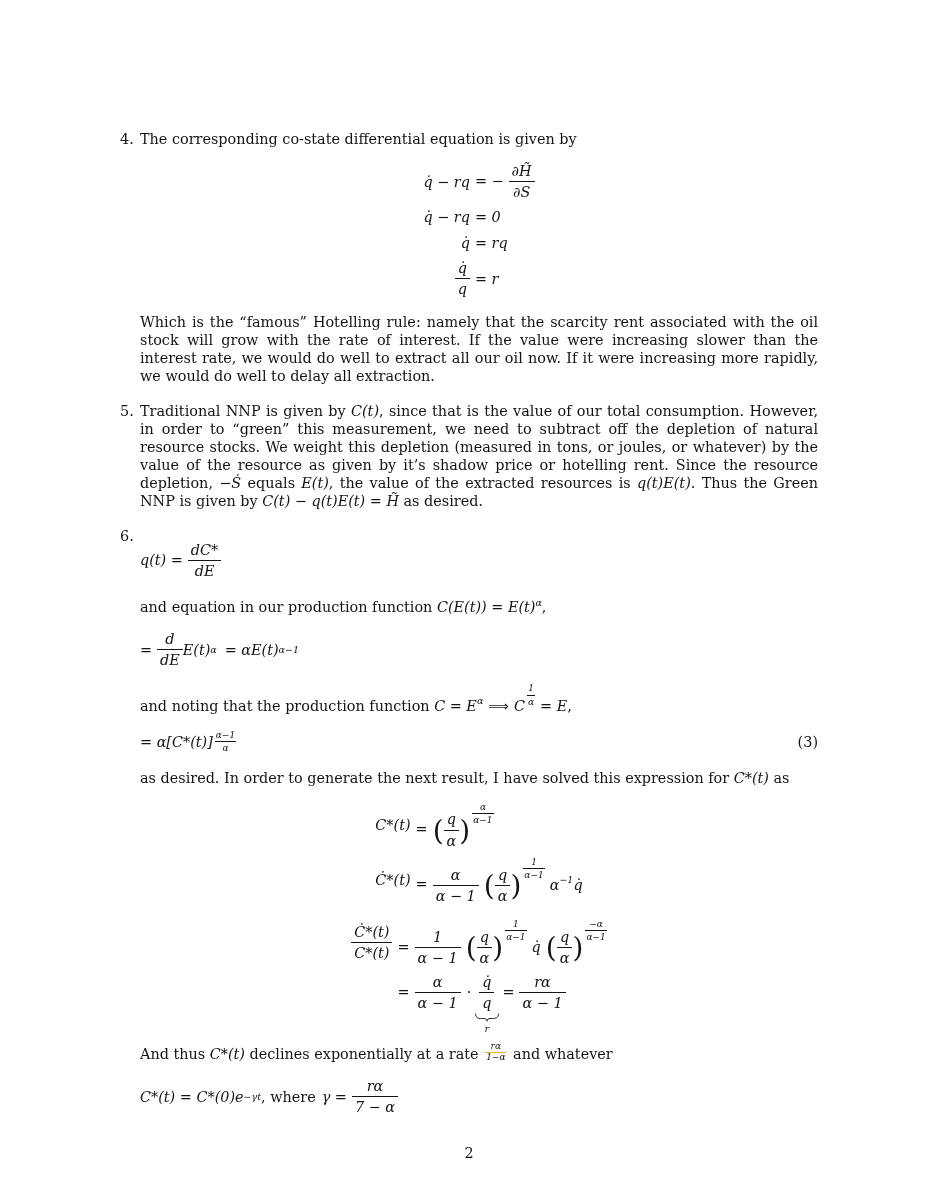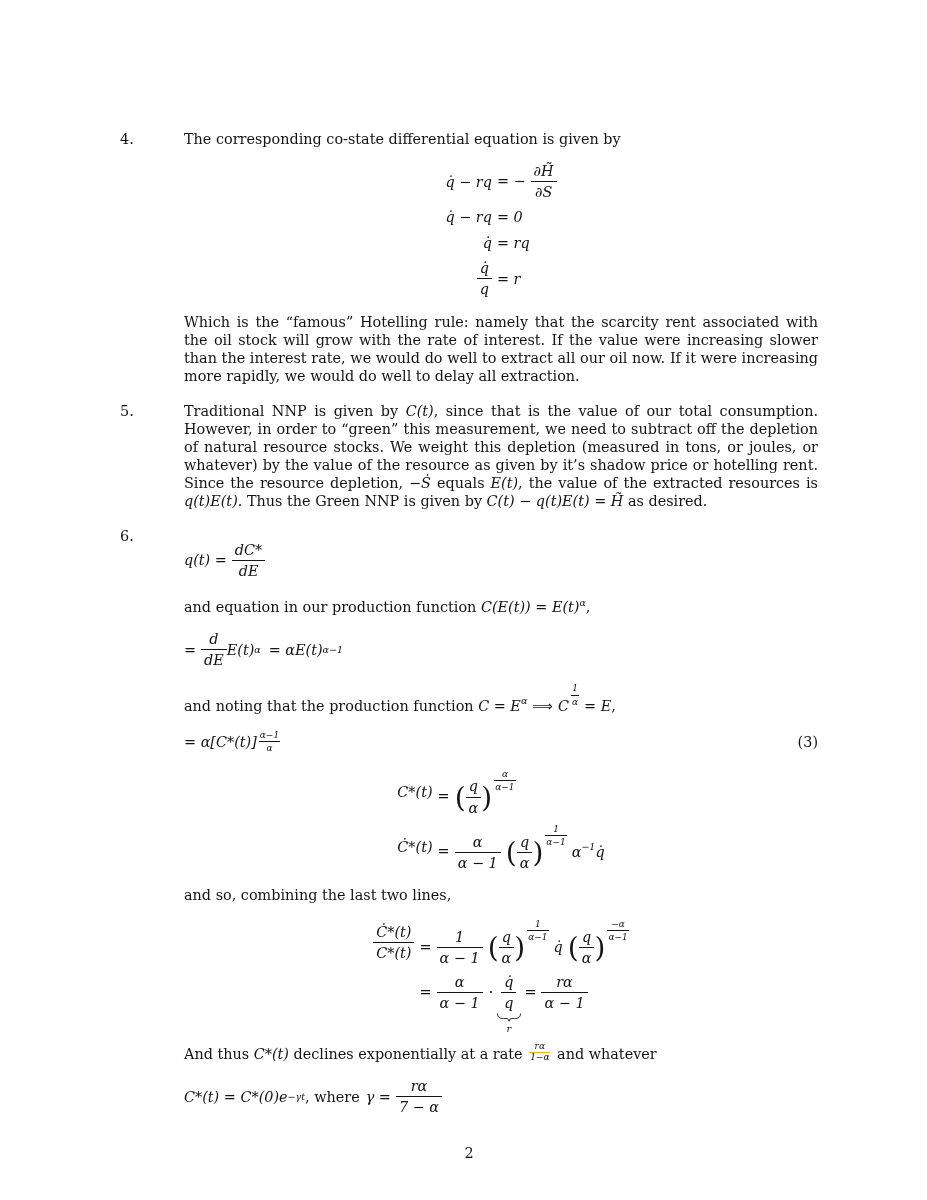--- a/index.html
+++ b/index.html
@@ -2,21 +2,21 @@
 <html><head>
 <meta charset="utf-8">
 <style>
   html,body{margin:0;padding:0;background:#ffffff;}
   .page{position:relative;width:927px;height:1200px;background:#ffffff;
         font-family:"DejaVu Serif",serif;font-size:14.4px;line-height:18px;color:#141414;overflow:hidden;}
   .content{position:absolute;left:120px;top:130px;width:698px;}
   .enum-item{display:flex;margin-top:17px;}
   .enum-item.first{margin-top:0;}
   .inum{flex:0 0 20px;}
-  .ibody{flex:1;min-width:0;margin-left:44px;}
+  .ibody{flex:1;min-width:0;}
   .para{margin:0;text-align:justify;}
   .it{font-style:italic;}
   .rm{font-style:normal;}
   .eqblock{margin:15px 0;}
   .align{display:grid;grid-template-columns:max-content max-content;justify-content:center;align-items:center;row-gap:8px;}
   .align .lhs{justify-self:end;text-align:right;}
   .align .rhs{justify-self:start;margin-left:5px;}
   .eqcenter{display:flex;justify-content:flex-start;align-items:center;}
   .eqtagrow{position:relative;}
   .eqtag{position:absolute;right:0;top:50%;transform:translateY(-50%);}
@@ -112,30 +112,30 @@
 
         <div class="eqblock eqcenter eqtagrow">
           <span class="it">= α[C*(t)]</span>
             <span class="supfrac">
               <span class="fn it">α−1</span>
               <span class="fd it">α</span>
             </span>
           <span class="eqtag rm">(3)</span>
         </div>
 
+        <p class="para"><span class="rm">as desired. In order to generate the next result, I have solved this expression for </span><span class="it">C*(t)</span><span class="rm"> as</span></p>
 
         <div class="eqblock align">
           <span class="lhs it">C*(t)</span>
           <span class="rhs"><span class="eqs it">=</span><span class="bigp">(</span><span class="frac"><span class="fn it">q</span><span class="fd it">α</span></span><span class="bigp">)</span><span class="supfrac hi"><span class="fn it">α</span><span class="fd it">α−1</span></span></span>
 
           <span class="lhs it">Ċ*(t)</span>
           <span class="rhs"><span class="eqs it">=</span><span class="frac"><span class="fn it">α</span><span class="fd it">α − 1</span></span><span class="mspace"></span><span class="bigp">(</span><span class="frac"><span class="fn it">q</span><span class="fd it">α</span></span><span class="bigp">)</span><span class="supfrac hi"><span class="fn it">1</span><span class="fd it">α−1</span></span><span class="mspace"></span><span class="it">α</span><span class="sup it">−1</span><span class="it">q̇</span></span>
         </div>
 
-        <p class="para"><span class="rm">and so, combining the last two lines,</span></p>
 
         <div class="eqblock align ubpad">
           <span class="lhs"><span class="frac"><span class="fn it">Ċ*(t)</span><span class="fd it">C*(t)</span></span></span>
           <span class="rhs"><span class="eqs it">=</span><span class="frac"><span class="fn it">1</span><span class="fd it">α − 1</span></span><span class="mspace"></span><span class="bigp">(</span><span class="frac"><span class="fn it">q</span><span class="fd it">α</span></span><span class="bigp">)</span><span class="supfrac hi"><span class="fn it">1</span><span class="fd it">α−1</span></span><span class="mspace"></span><span class="it">q̇</span><span class="mspace"></span><span class="bigp">(</span><span class="frac"><span class="fn it">q</span><span class="fd it">α</span></span><span class="bigp">)</span><span class="supfrac hi"><span class="fn it">−α</span><span class="fd it">α−1</span></span></span>
 
           <span class="lhs"></span>
           <span class="rhs"><span class="eqs it">=</span><span class="frac"><span class="fn it">α</span><span class="fd it">α − 1</span></span><span class="cdot rm">·</span><span class="ub"><span class="frac"><span class="fn it">q̇</span><span class="fd it">q</span></span><span class="ubbelow">
                   <svg width="24" height="9" viewBox="0 0 24 9">
                     <path d="M0.5,0.5 C0.5,4.5 3,5.5 6.5,5.5 L9,5.5 C10.8,5.5 11.6,6.3 12,8.2 C12.4,6.3 13.2,5.5 15,5.5 L17.5,5.5 C21,5.5 23.5,4.5 23.5,0.5" fill="none" stroke="#141414" stroke-width="0.9"></path>
                   </svg>

